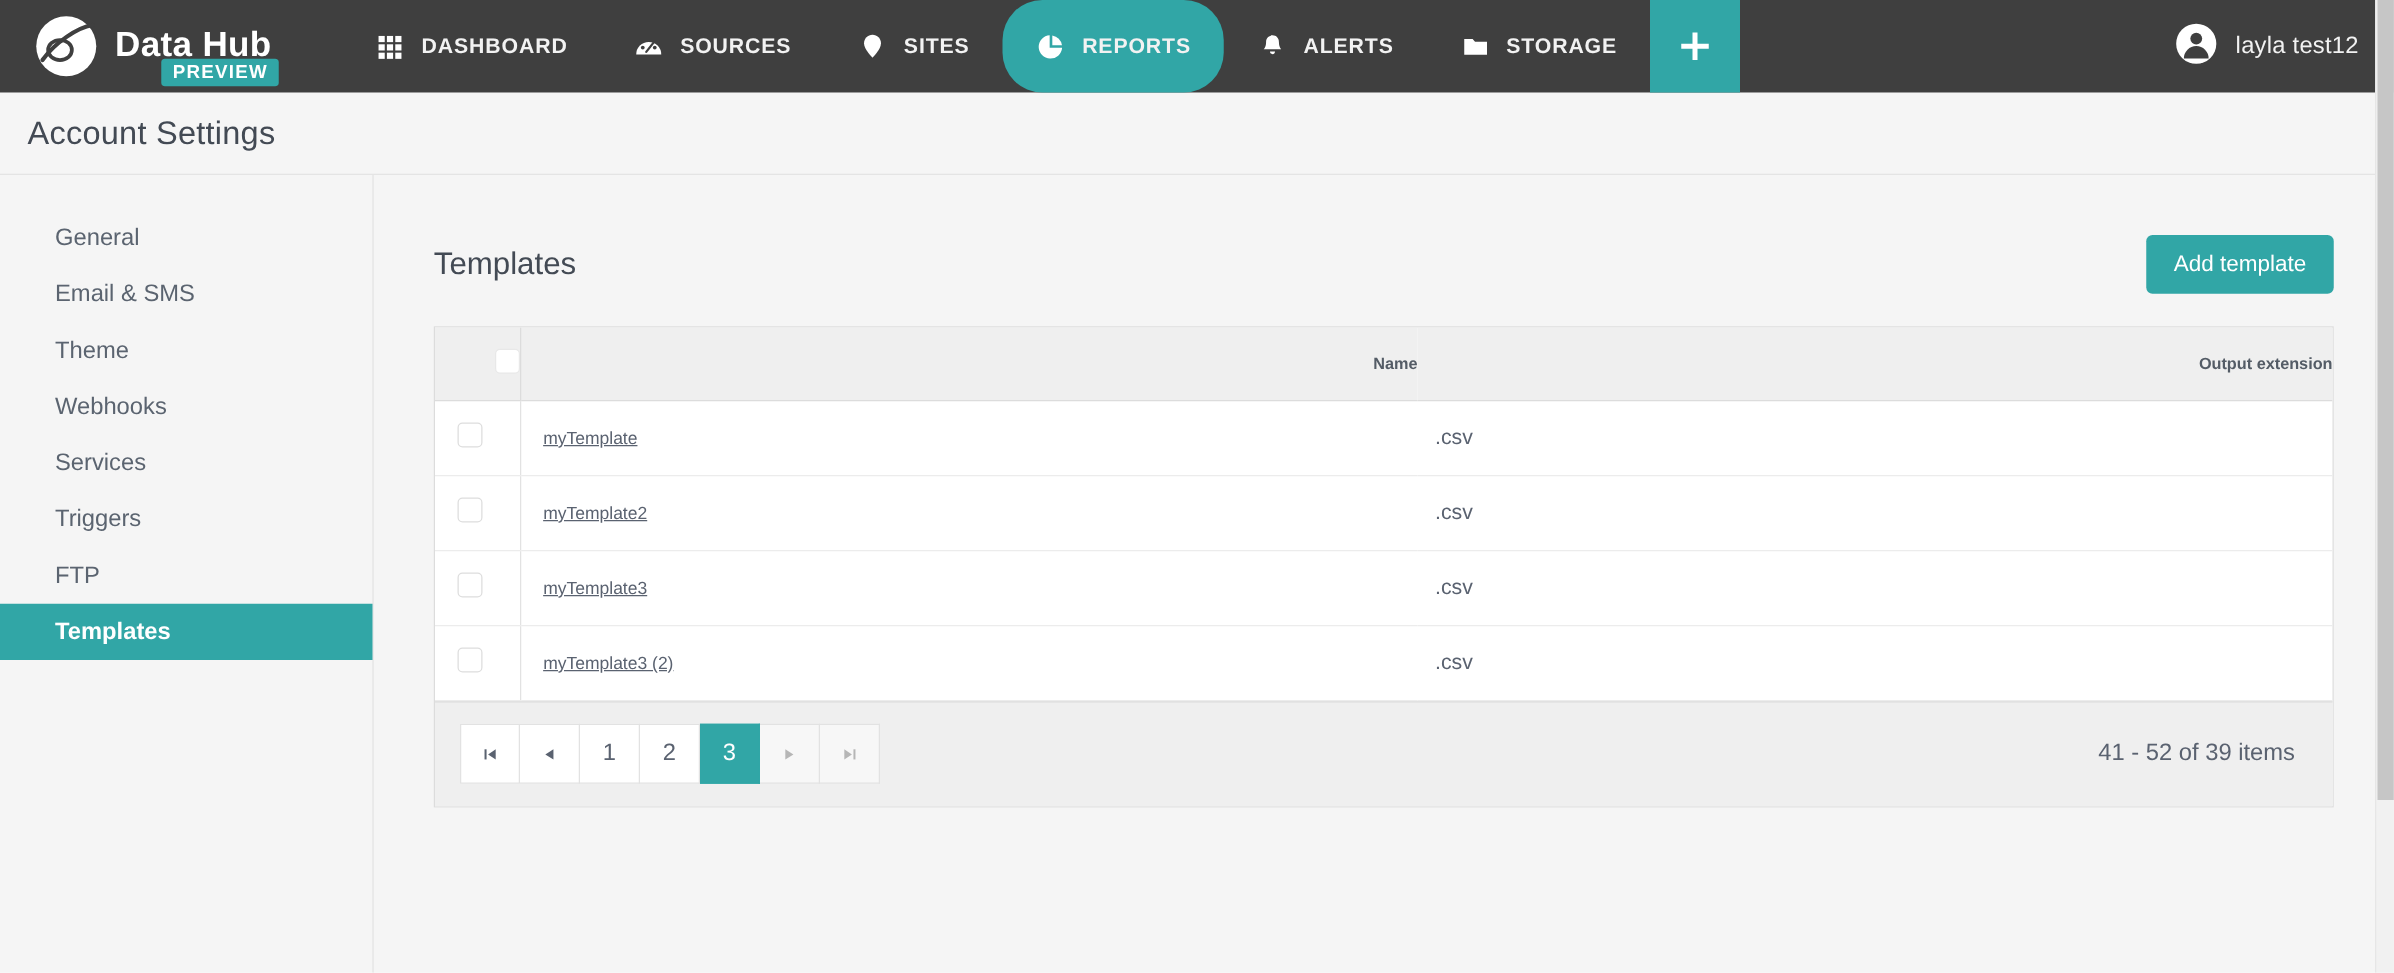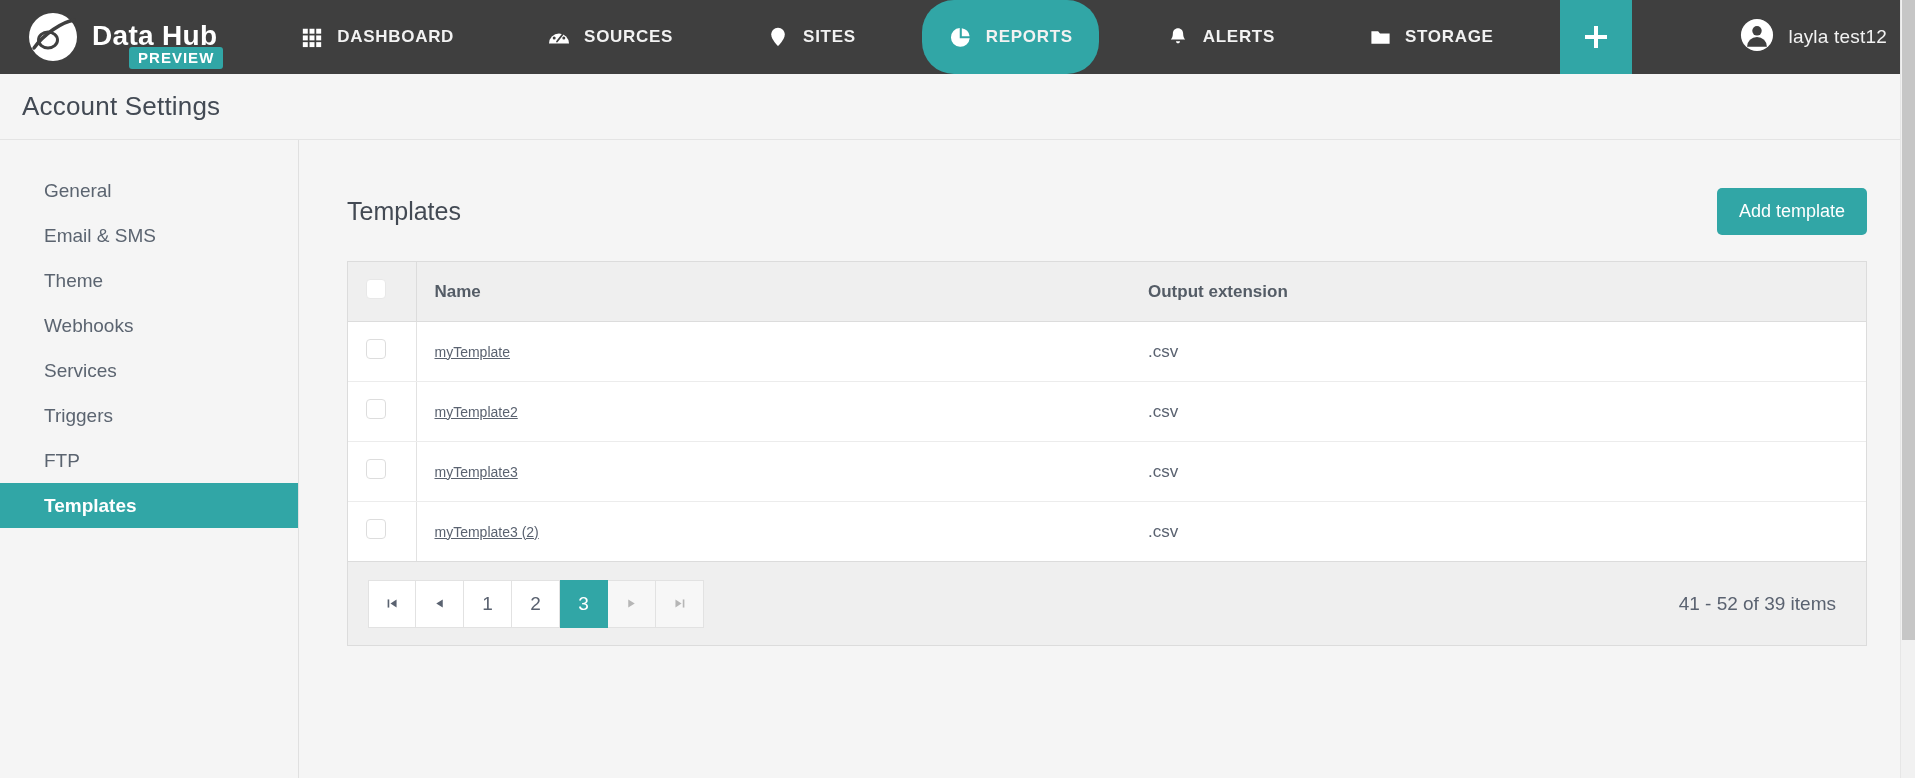--- a/index.html
+++ b/index.html
@@ -49,21 +49,21 @@
     background: #31a6a6;
     color: #ffffff;
     font-size: 15px;
     font-weight: bold;
     letter-spacing: 1px;
     padding: 2px 9px 3px 9px;
     border-radius: 3px;
     line-height: 17px;
   }
 
-  .navitems { display: flex; align-items: flex-end; flex: 0 0 auto; margin-left: 38px; gap: 40px;}
+  .navitems { display: flex; align-items: flex-end; flex: 0 0 auto; margin-left: 38px;}
   .navitem {
     display: flex;
     align-items: center;
     gap: 12px;
     padding: 0 26px;
     color: #f2f2f2;
     font-size: 17px;
     font-weight: bold;
     letter-spacing: 0.7px;
     cursor: pointer;
@@ -187,22 +187,22 @@
     overflow-x: hidden;
   }
   .grid-scroll::-webkit-scrollbar { width: 13px; }
   .grid-scroll::-webkit-scrollbar-track { background: #d6d6d6; }
   .grid-scroll::-webkit-scrollbar-thumb { background: #999999; border-radius: 7px; }
 
   table.tbl { width: 100%; border-collapse: collapse; table-layout: fixed; }
   table.tbl th {
     background: #efefef;
     border-bottom: 1px solid #dcdcdc;
-    text-align: left;
-    font-size: 17px;
+    text-align: right;
+    font-size: 13px;
     color: #545c66;
     font-weight: bold;
     padding: 17px 0;
     height: 58px;
   }
   table.tbl td {
     border-bottom: 1px solid #ececec;
     font-size: 17px;
     color: #5a6270;
     padding: 17px 0;

